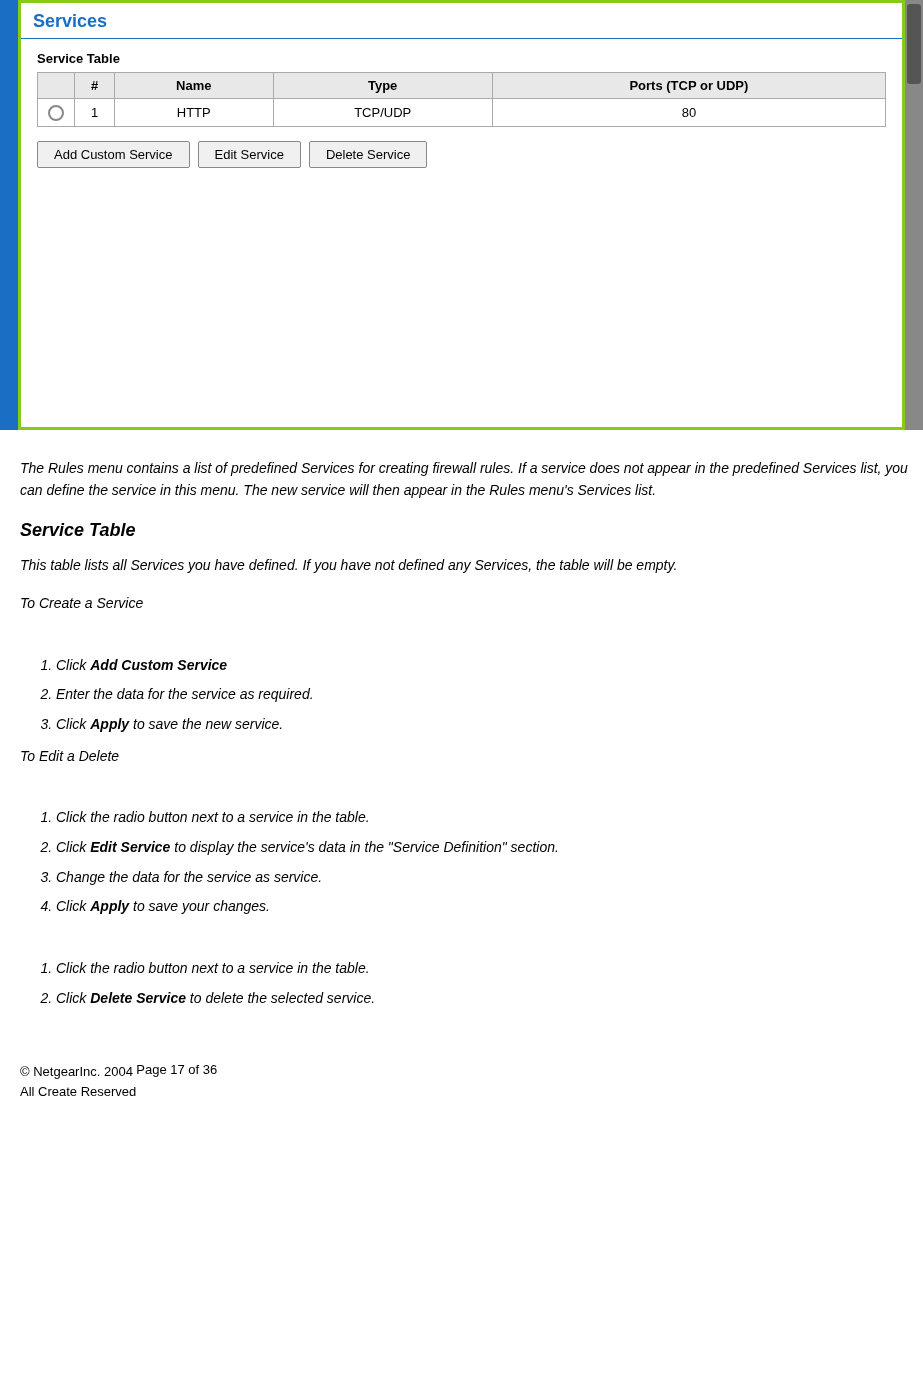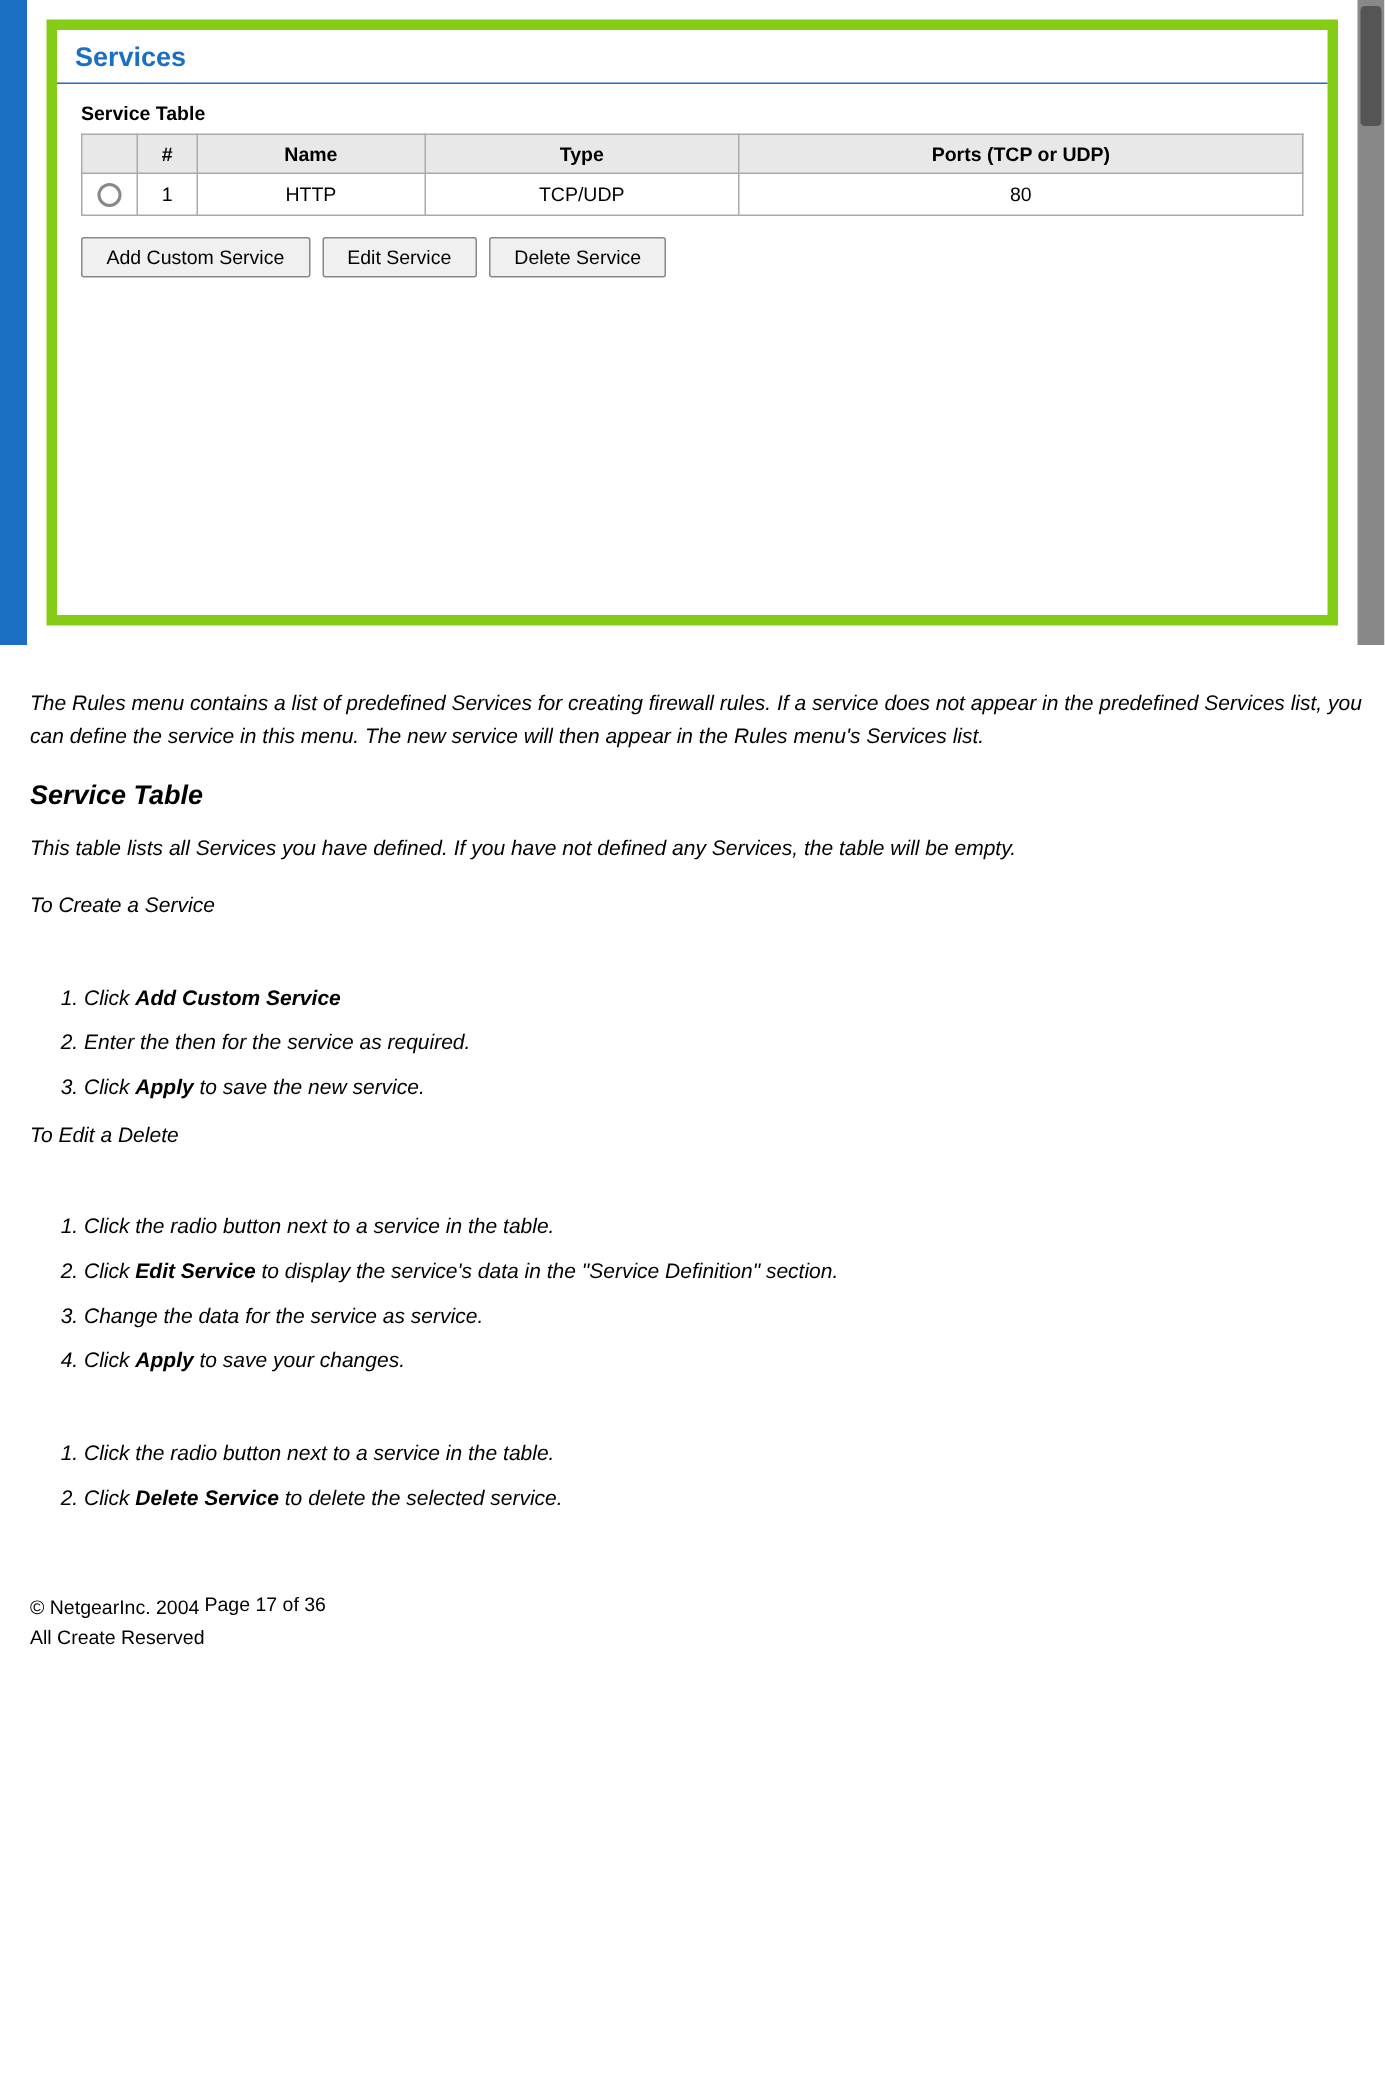--- a/index.html
+++ b/index.html
@@ -21,22 +21,22 @@
 
     .left-bar {
       width: 18px;
       background: #1a6fc4;
       min-height: 430px;
       flex-shrink: 0;
     }
 
     .main-panel {
       flex: 1;
-      border: 7px solid #84cc16;
-      margin: 13px;
+      border: 3px solid #84cc16;
+      margin: 0;
     }
 
     .services-header {
       color: #1a6fc4;
       font-size: 18px;
       font-weight: bold;
       padding: 8px 12px 6px 12px;
       border-bottom: 1px solid #1a6fc4;
     }
 
@@ -228,21 +228,21 @@
 
   <p>The Rules menu contains a list of predefined Services for creating firewall rules. If a service does not appear in the predefined Services list, you can define the service in this menu. The new service will then appear in the Rules menu's Services list.</p>
 
   <h2 class="section-heading">Service Table</h2>
 
   <p class="instructions-text">This table lists all Services you have defined. If you have not defined any Services, the table will be empty.</p>
 
   <p class="sub-heading">To Create a Service</p>
   <ol>
     <li>Click <strong>Add Custom Service</strong></li>
-    <li>Enter the then for the service as required.</li>
+    <li>Enter the data for the service as required.</li>
     <li>Click <strong>Apply</strong> to save the new service.</li>
   </ol>
 
   <p class="sub-heading">To Edit a Delete</p>
   <ol>
     <li>Click the radio button next to a service in the table.</li>
     <li>Click <strong>Edit Service</strong> to display the service's data in the "Service Definition" section.</li>
     <li>Change the data for the service as service.</li>
     <li>Click <strong>Apply</strong> to save your changes.</li>
   </ol>

